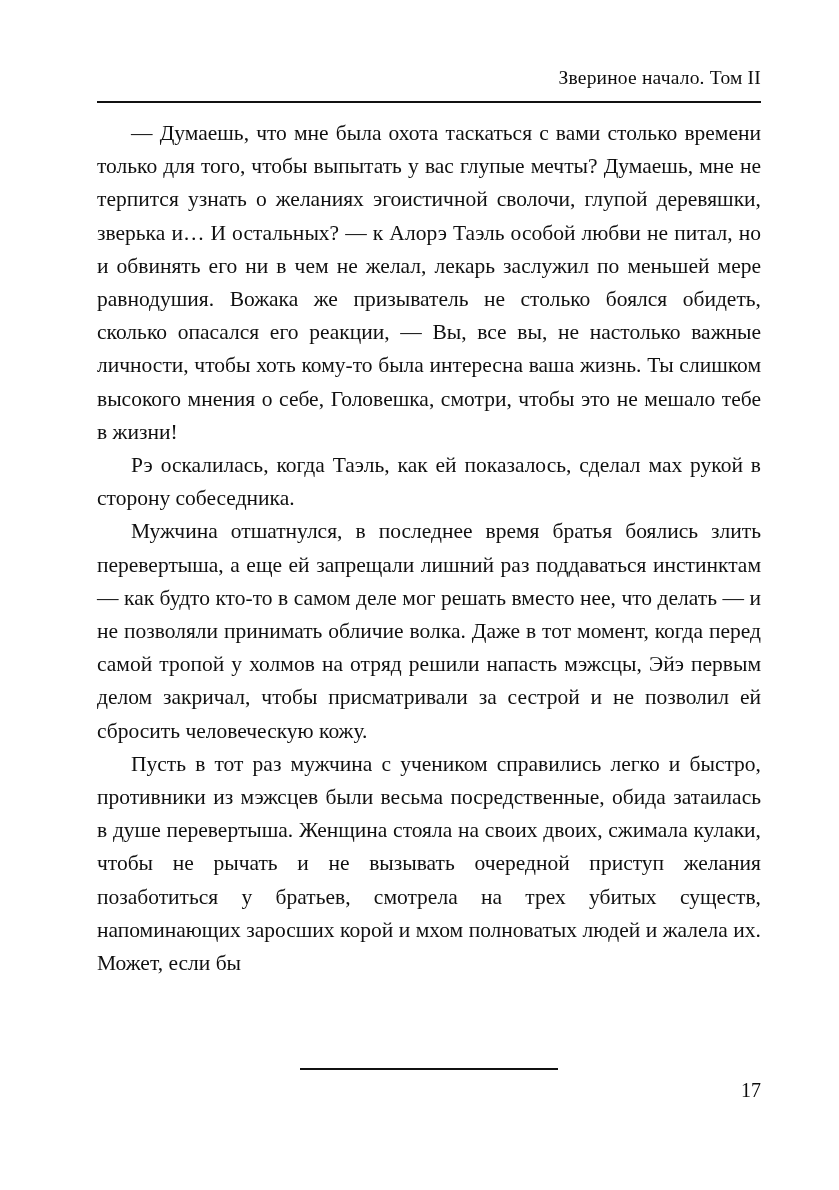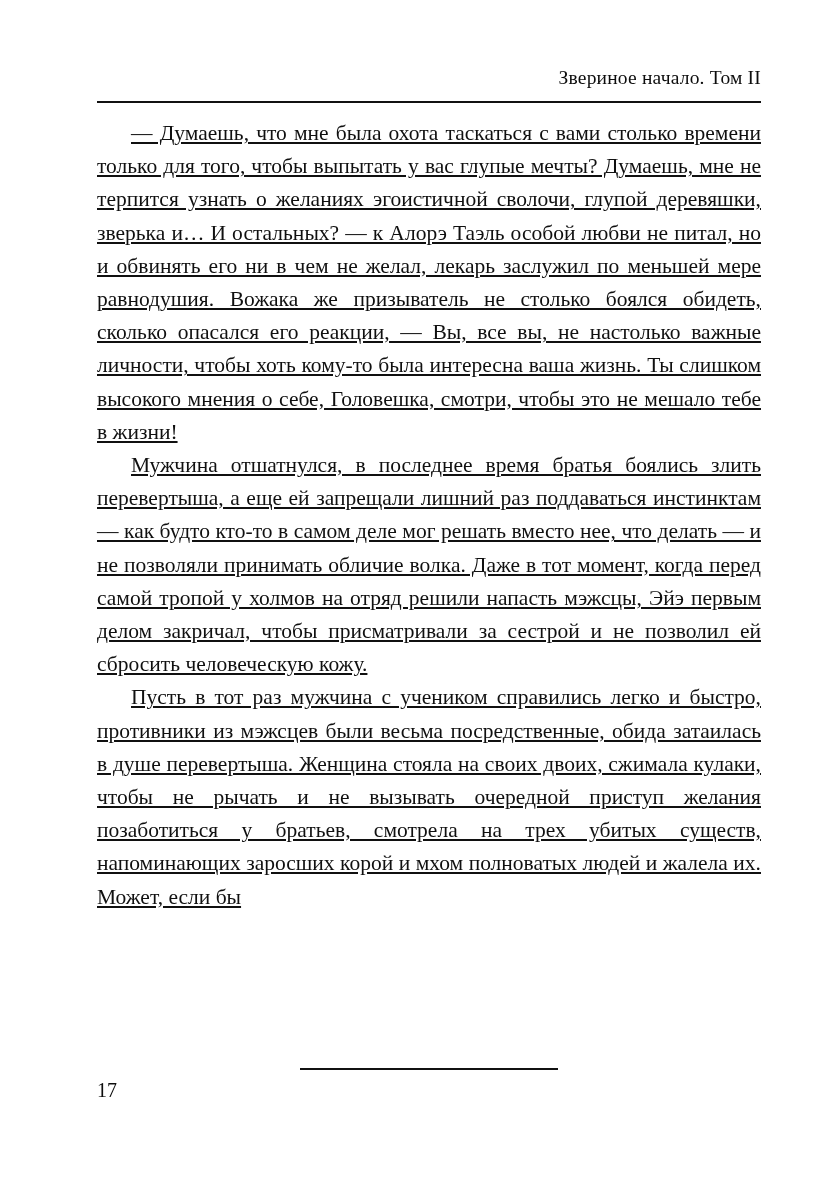--- a/index.html
+++ b/index.html
@@ -60,29 +60,28 @@
     text-justify: inter-word;
     color: #101010;
     hyphens: manual;
   }
   .body-text p {
     margin: 0;
     text-indent: 0;
   }
   .body-text p.indent {
     text-indent: 34px;
-    text-decoration: underline;
   }
   
   .footer {
     position: absolute;
     left: 0;
     top: 1068px;
     width: 664px;
-    text-align: left;
+    text-align: right;
   }
   .footer-rule {
     width: 258px;
     height: 1.5px;
     background: #111111;
     margin: 0 auto 10px auto;
   }
   .page-number {
     font-size: 20px;
     color: #0d0d0d;
@@ -95,20 +94,21 @@
 <div class="page">
   <div class="content">
 
     <div class="header">
       <span class="header-title">Звериное начало. Том II</span>
     </div>
     <div class="header-rule"></div>
 
     <div class="body-text">
       <p class="indent">— Думаешь, что мне была охота таскаться с вами столько времени только для того, чтобы выпытать у вас глупые мечты? Думаешь, мне не терпится узнать о желаниях эгоистичной сволочи, глупой деревяшки, зверька и… И остальных? — к Алорэ Таэль особой любви не питал, но и обвинять его ни в чем не желал, лекарь заслужил по меньшей мере равнодушия. Вожака же призыватель не столько боялся обидеть, сколько опасался его реакции, — Вы, все вы, не настолько важные личности, чтобы хоть кому-то была интересна ваша жизнь. Ты слишком высокого мнения о себе, Головешка, смотри, чтобы это не мешало тебе в жизни!</p>
+      <p class="indent">Рэ оскалилась, когда Таэль, как ей показалось, сделал мах рукой в сторону собеседника.</p>
       <p class="indent">Мужчина отшатнулся, в последнее время братья боялись злить перевертыша, а еще ей запрещали лишний раз поддаваться инстинктам — как будто кто-то в самом деле мог решать вместо нее, что делать — и не позволяли принимать обличие волка. Даже в тот момент, когда перед самой тропой у холмов на отряд решили напасть мэжсцы, Эйэ первым делом закричал, чтобы присматривали за сестрой и не позволил ей сбросить человеческую кожу.</p>
       <p class="indent">Пусть в тот раз мужчина с учеником справились легко и быстро, противники из мэжсцев были весьма посредственные, обида затаилась в душе перевертыша. Женщина стояла на своих двоих, сжимала кулаки, чтобы не рычать и не вызывать очередной приступ желания позаботиться у братьев, смотрела на трех убитых существ, напоминающих заросших корой и мхом полноватых людей и жалела их. Может, если бы</p>
     </div>
 
     <div class="footer">
       <div class="footer-rule"></div>
       <span class="page-number">17</span>
     </div>
 
   </div>

